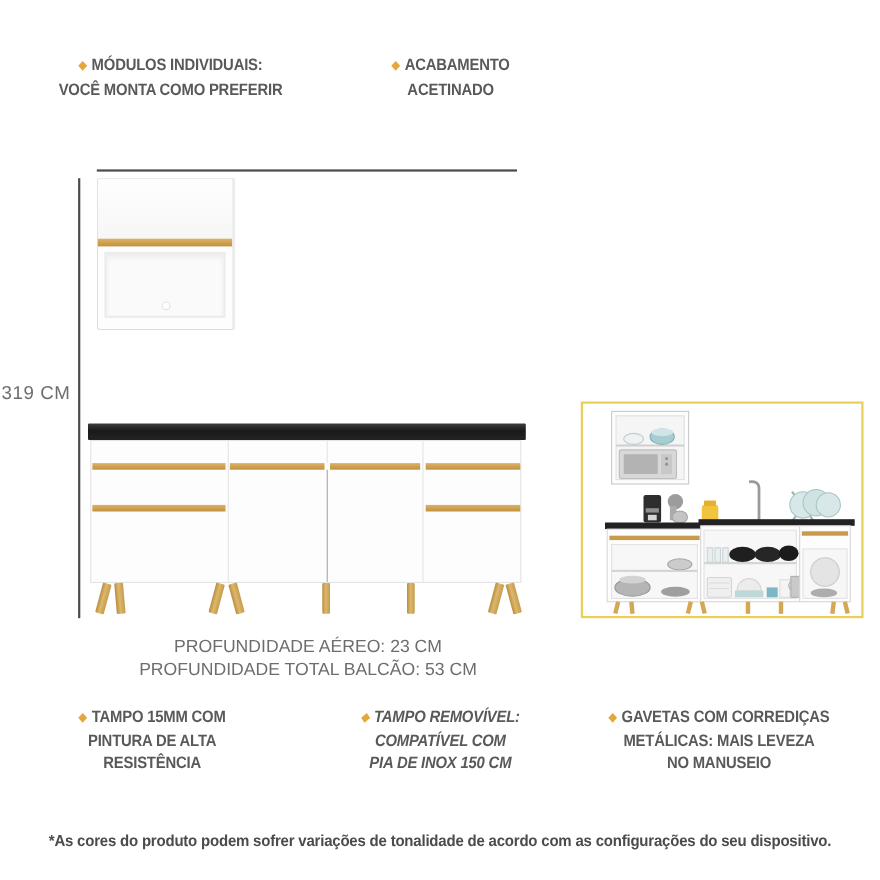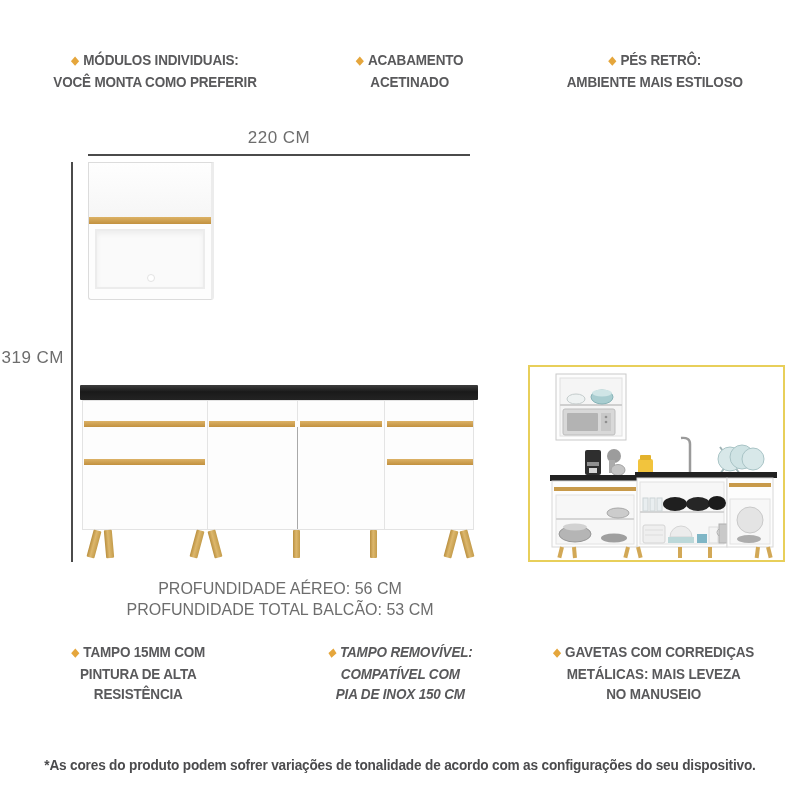--- a/index.html
+++ b/index.html
@@ -71,29 +71,22 @@
         <div><span class="diamond">◆</span><span>MÓDULOS INDIVIDUAIS:</span></div>
         <div>VOCÊ MONTA COMO PREFERIR</div>
       </div>
     </div>
     <div class="fcol" style="width:200px;">
       <div class="feature">
         <div><span class="diamond">◆</span><span>ACABAMENTO</span></div>
         <div>ACETINADO</div>
       </div>
     </div>
-    <div class="fcol" style="width:290px;">
-      <div class="feature">
-        <div><span class="diamond">◆</span><span>PÉS RETRÔ:</span></div>
-        <div>AMBIENTE MAIS ESTILOSO</div>
-      </div>
-    </div>
-  </div>
-
-  <div class="dim-label" style="left:88px;top:128px;width:382px;text-align:center;">220 CM</div>
+  </div>
+
   <div class="dim-line" style="left:88px;top:154px;width:382px;height:2px;"></div>
   <div class="dim-line" style="left:71px;top:162px;width:2px;height:400px;"></div>
   <div class="dim-label" style="left:0;top:348px;width:64px;text-align:right;">319 CM</div>
 
   <div class="wall-cab">
     <div class="wall-door"></div>
     <div class="wall-strip gold"></div>
     <div class="wall-open">
       <div class="wall-knob"></div>
     </div>
@@ -121,21 +114,21 @@
     <div class="leg" style="left:25px;transform:rotate(-5deg);"></div>
     <div class="leg" style="left:113px;transform:rotate(15deg);"></div>
     <div class="leg" style="left:131px;transform:rotate(-15deg);"></div>
     <div class="leg slim" style="left:213px;"></div>
     <div class="leg slim" style="left:290px;"></div>
     <div class="leg" style="left:367px;transform:rotate(15deg);"></div>
     <div class="leg" style="left:383px;transform:rotate(-15deg);"></div>
   </div>
 
   <div class="depth">
-    <div>PROFUNDIDADE AÉREO: 56 CM</div>
+    <div>PROFUNDIDADE AÉREO: 23 CM</div>
     <div>PROFUNDIDADE TOTAL BALCÃO: 53 CM</div>
   </div>
 
   <div class="inset">
     <svg width="253" height="193" viewBox="0 0 253 193">
 
       <g>
         <rect x="26" y="7" width="70" height="66" fill="#FDFDFD" stroke="#C9C9C9"></rect>
         <rect x="30" y="11" width="62" height="58" fill="#F5F5F5" stroke="#E0E0E0"></rect>
         <line x1="30" y1="38" x2="92" y2="38" stroke="#CFCFCF" stroke-width="2"></line>

